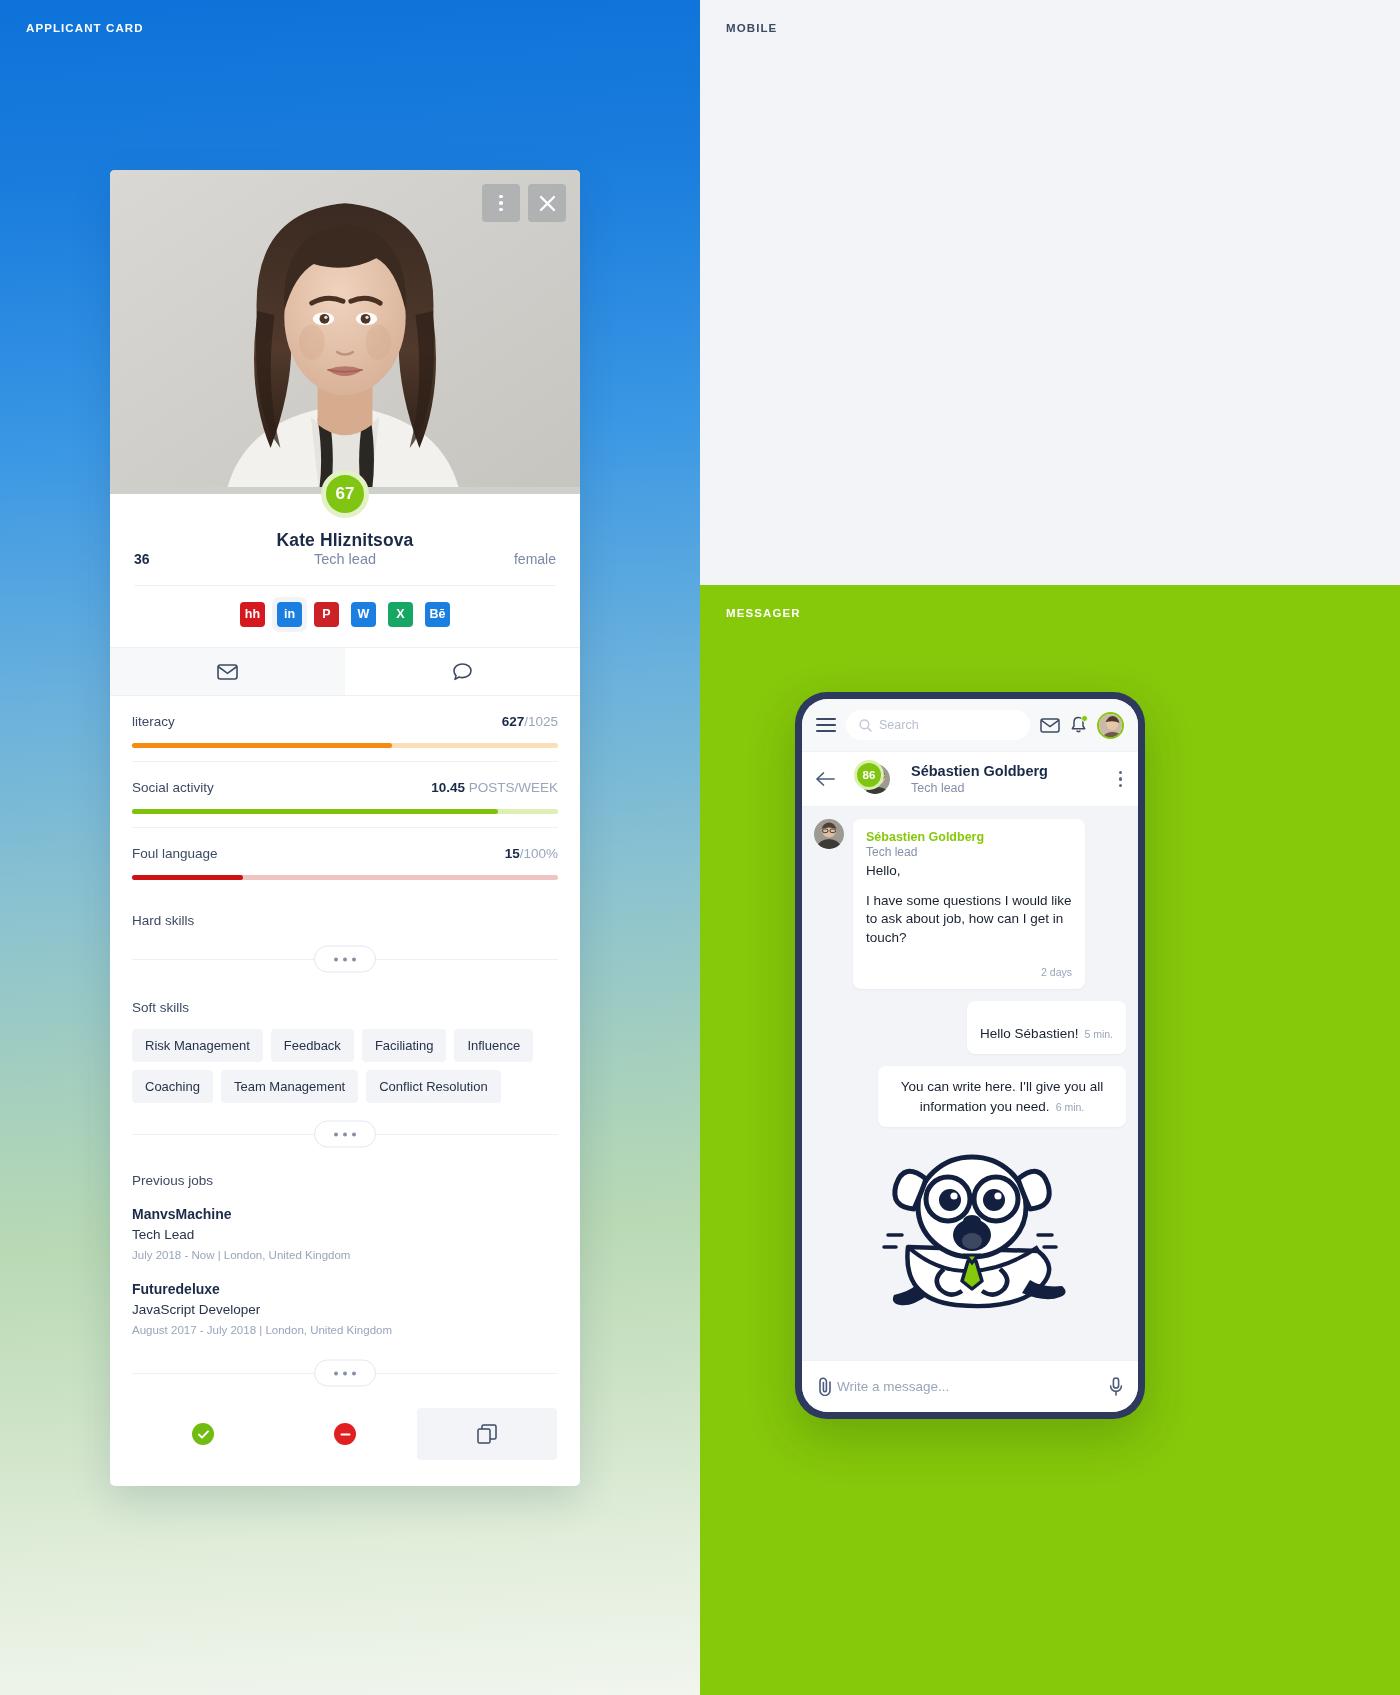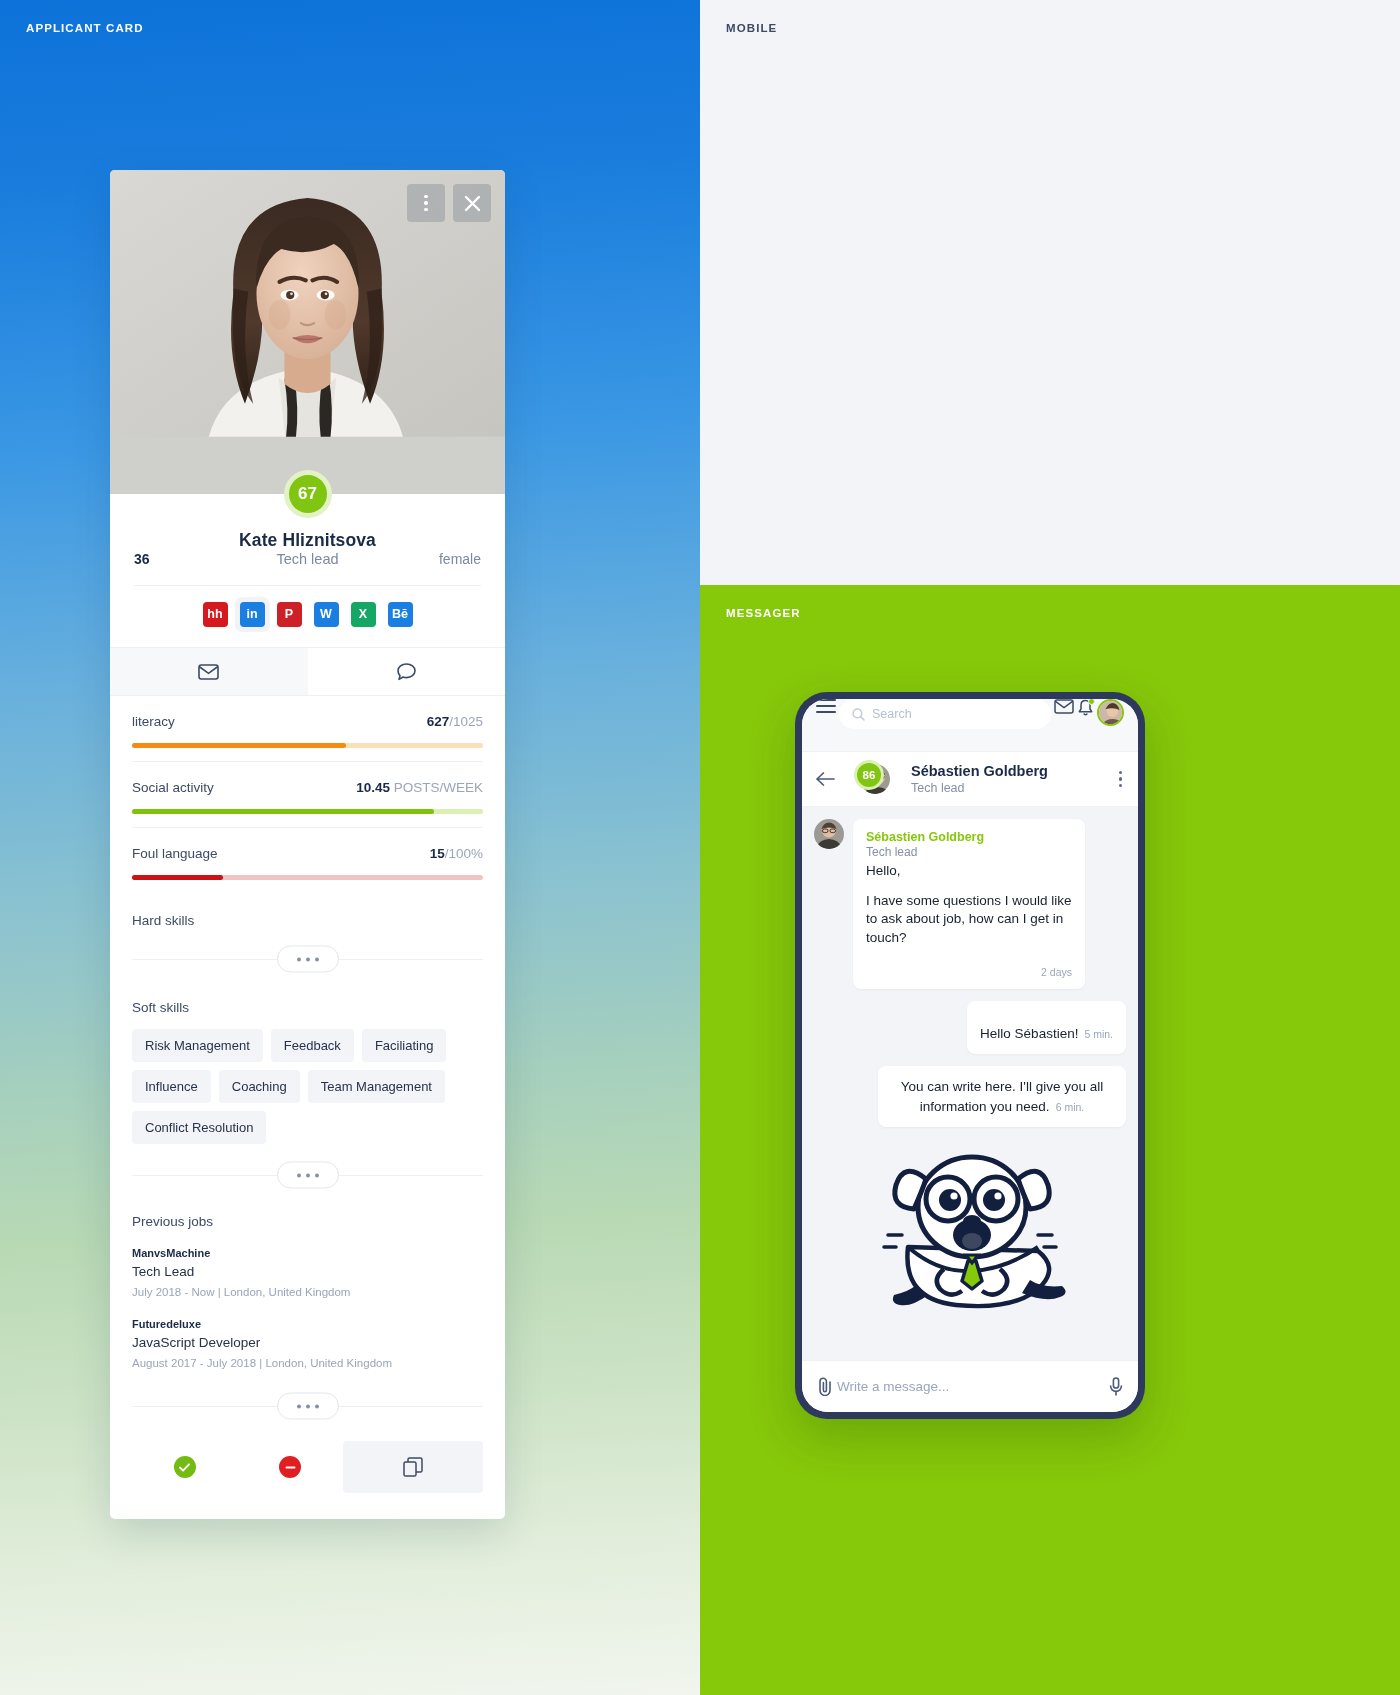--- a/index.html
+++ b/index.html
@@ -33,21 +33,21 @@
   .panel-label {
     position: absolute; font-size: 11.5px; font-weight: 700;
     letter-spacing: 1.1px; font-family: "Liberation Sans", sans-serif;
   }
   #label-applicant { left: 26px; top: 22px; color: #ffffff; }
   #label-mobile { left: 26px; top: 22px; color: #3c4a63; }
   #label-messager { left: 26px; top: 22px; color: #ffffff; }
 
   
   #applicant-card {
-    position: absolute; left: 110px; top: 170px; width: 395px;
+    position: absolute; left: 110px; top: 170px; width: 470px;
     background: #ffffff; border-radius: 5px;
     box-shadow: 0 14px 40px rgba(10,40,80,0.14);
     overflow: hidden;
   }
   .photo-wrap {
     position: relative; width: 100%; height: 324px; overflow: hidden;
     background: #cfcfcb;
   }
   .photo-canvas { position: absolute; inset: 0; }
   .photo-overlay-btns {
@@ -138,21 +138,21 @@
     width: 62px; height: 27px; border-radius: 14px;
     border: 1px solid #e3e7ee; background: #ffffff;
     display: flex; align-items: center; justify-content: center; gap: 5px;
     cursor: pointer;
   }
   .more-pill i { width: 4px; height: 4px; border-radius: 50%; background: #8490a8; display: block; }
 
   .jobs-block { padding: 18px 22px 0; }
   .jobs-title { font-size: 13.5px; color: #3c4a63; margin-bottom: 18px; }
   .job { margin-bottom: 20px; }
-  .job-company { font-size: 11px; font-weight: 700; color: #1b2a47; }
+  .job-company { font-size: 14px; font-weight: 700; color: #1b2a47; }
   .job-role { font-size: 13.5px; color: #27334a; margin-top: 5px; }
   .job-meta { font-size: 11.5px; color: #9aa5ba; margin-top: 7px; }
 
   .actions { display: flex; align-items: center; padding: 18px 22px 26px; }
   .act-slot { flex: 1; display: flex; align-items: center; justify-content: center; }
   .act-circle {
     width: 22px; height: 22px; border-radius: 50%;
     display: flex; align-items: center; justify-content: center; cursor: pointer;
   }
   .act-accept { background: #72bb11; }
@@ -167,22 +167,22 @@
   #phone-messenger {
     position: absolute; left: 795px; top: 692px; width: 350px; height: 727px;
     background: #2d3a5e; border-radius: 32px; padding: 7px;
     box-shadow: 0 18px 48px rgba(10,50,10,0.22);
   }
   #phone-messenger .screen {
     width: 100%; height: 100%; background: #f2f4f7; border-radius: 26px; overflow: hidden;
     position: relative; display: flex; flex-direction: column;
   }
   .msg-topbar {
-    height: 52px; background: #f6f8fa; display: flex; 
-    padding: 0 14px; gap: 3px; flex: 0 0 auto;
+    height: 52px; background: #f6f8fa; display: flex; align-items: center;
+    padding: 0 14px; gap: 10px; flex: 0 0 auto;
   }
   .burger { display: flex; flex-direction: column; gap: 4px; cursor: pointer; }
   .burger i { width: 20px; height: 2px; background: #3c4a63; border-radius: 2px; display: block; }
   .search-pill {
     flex: 1; height: 30px; border-radius: 16px; background: #ffffff;
     display: flex; align-items: center; gap: 7px; padding: 0 13px;
     font-size: 12.5px; color: #b6bfce; cursor: text;
   }
   .top-icon { color: #3c4a63; cursor: pointer; position: relative; display: flex; }
   .bell-dot {

